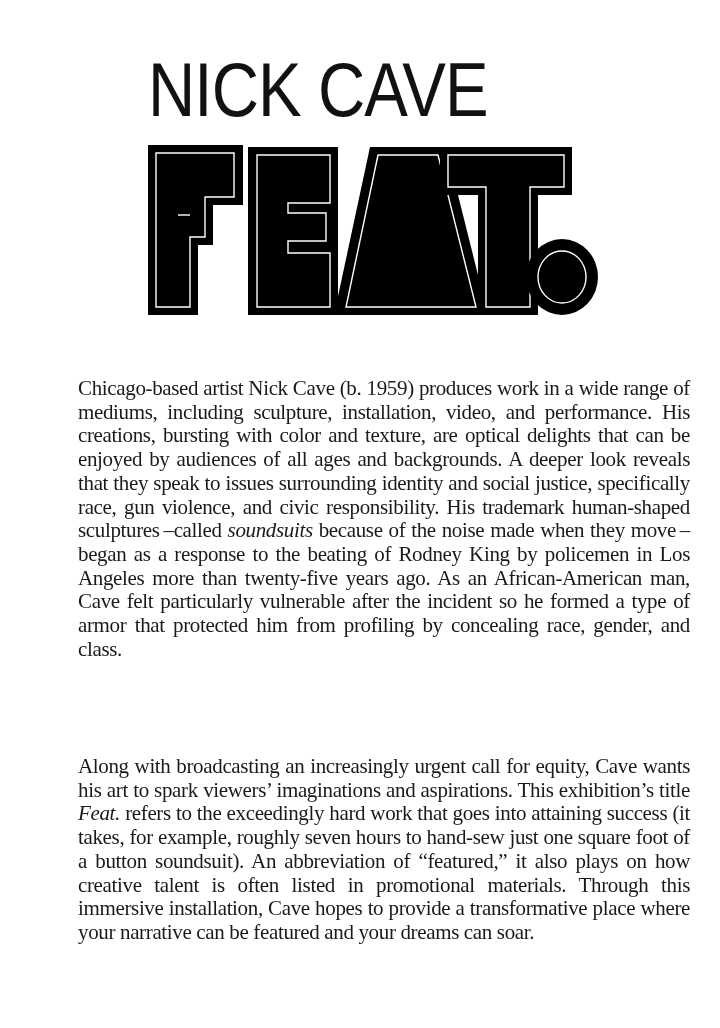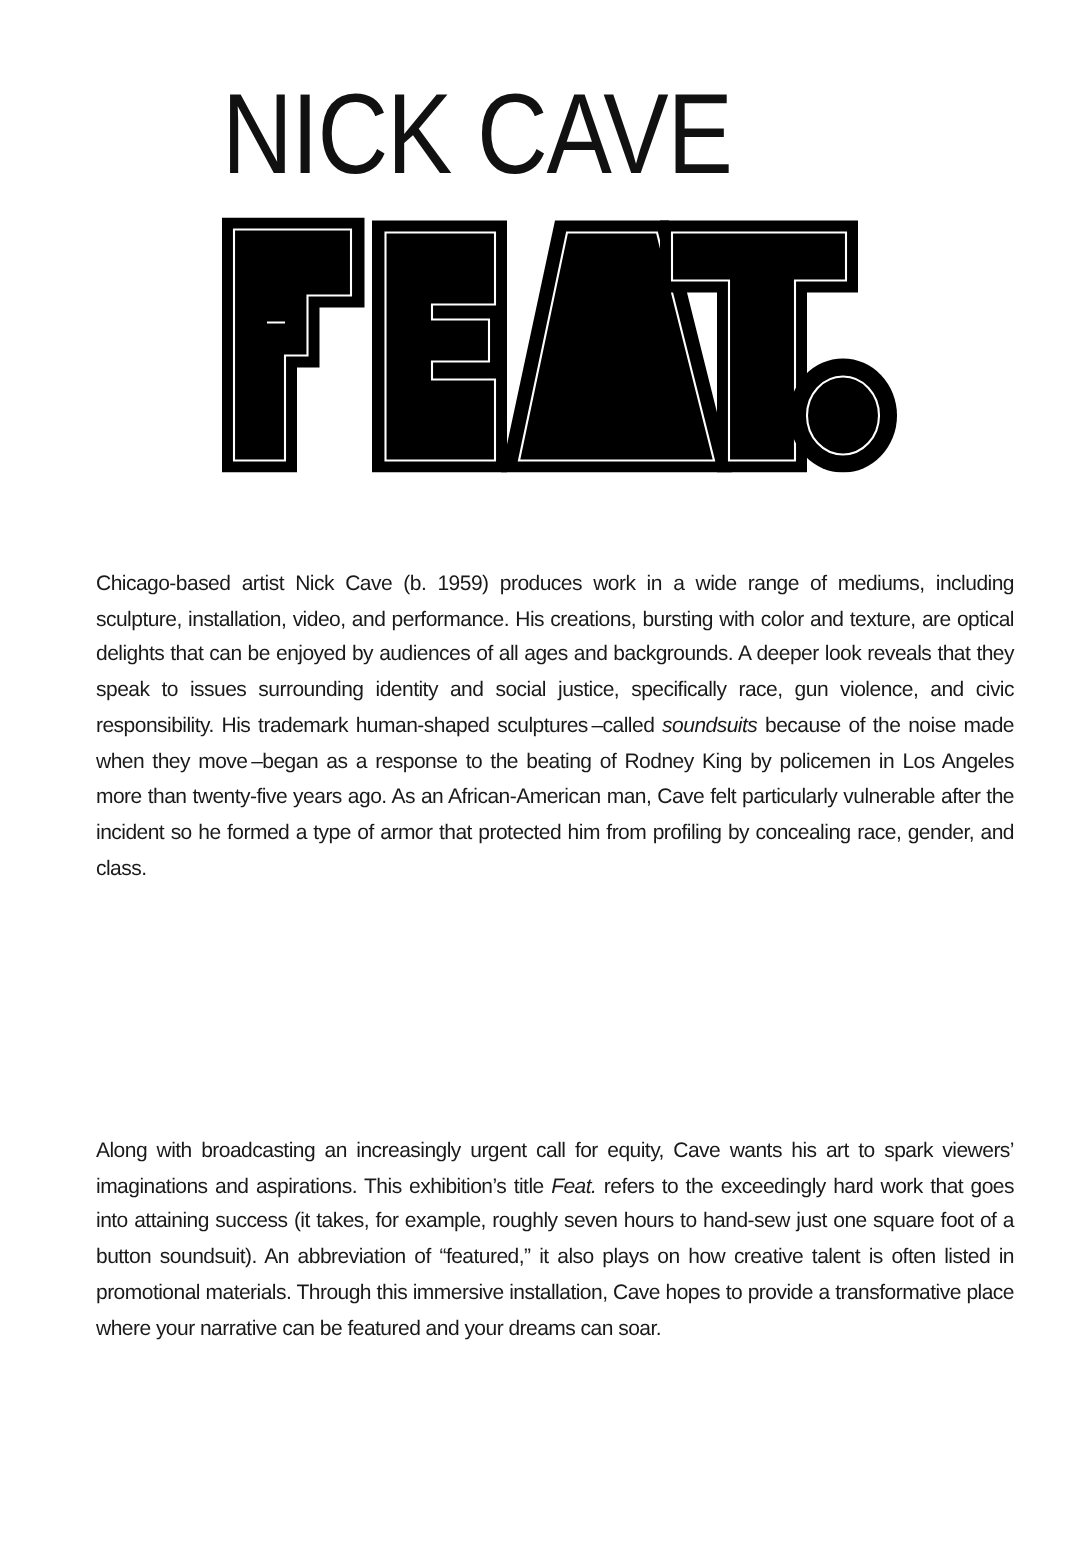--- a/index.html
+++ b/index.html
@@ -8,22 +8,22 @@
     .title-artist {
       position: absolute; left: 148px; top: 52px; width: 430px;
       font-family: "Liberation Sans", sans-serif; font-weight: 300;
       font-size: 76px; letter-spacing: -1px; color: #111; line-height: 1;
       white-space: nowrap;
       -webkit-text-stroke: 0px;
     }
     .title-artist span { font-weight: normal; transform: scaleX(0.86); display: inline-block; transform-origin: left; }
     .logo { position: absolute; left: 148px; top: 145px; width: 452px; height: 170px; }
     .body-text {
-      position: absolute; left: 64px; width: 612px;
-      font-family: Liberation Sans, sans-serif; font-size: 14px; line-height: 23.7px;
+      position: absolute; left: 78px; width: 612px;
+      font-family: Liberation Serif, serif; font-size: 21px; line-height: 23.7px;
       color: #1a1a1a; text-align: justify;
       letter-spacing: -0.35px;
     }
     .p1 { top: 377px; }
     .p2 { top: 755px; }
     .body-text p { margin: 0; }
     .body-text em { font-style: italic; }
   </style>
 </head>
 <body>

